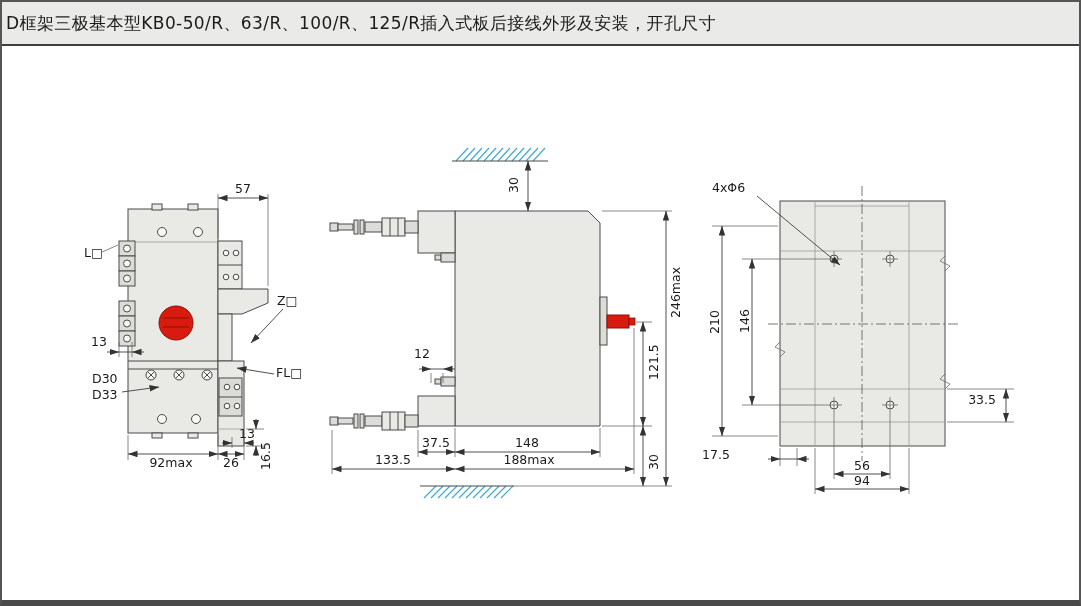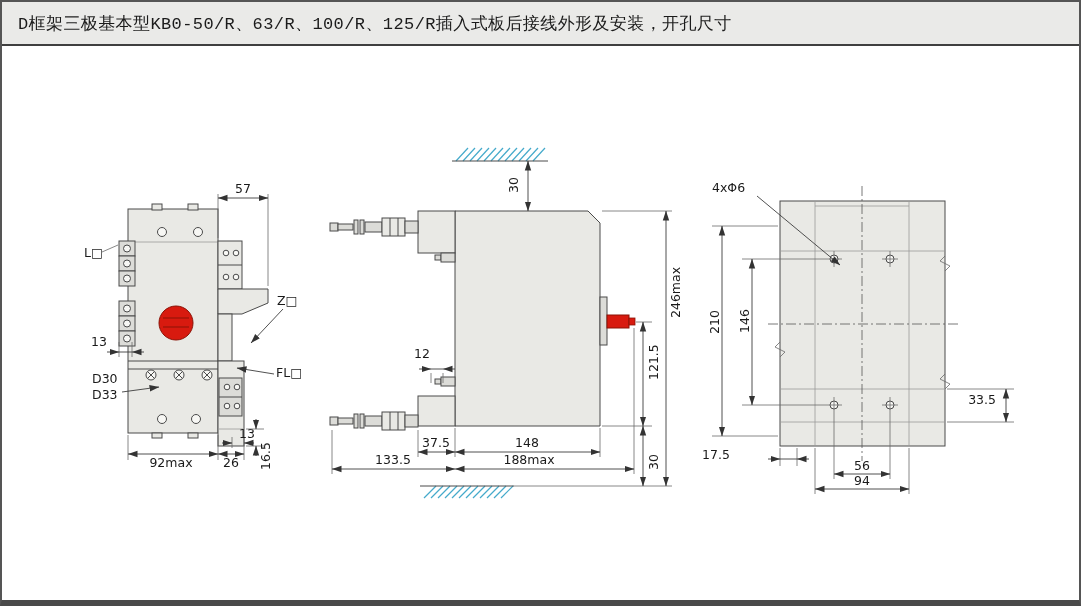--- a/index.html
+++ b/index.html
@@ -9,21 +9,21 @@
     overflow:hidden;
   }
   .page{position:absolute;inset:0;}
   .page-border{
     position:absolute;inset:0;border:2px solid #555555;border-bottom:6px solid #4a4a4a;
     box-sizing:border-box;pointer-events:none;z-index:20;
   }
   .header{
     position:absolute;left:2px;top:2px;right:2px;height:44px;
     background:#eaeae8;border-bottom:2px solid #3f3f3f;
-    display:flex;align-items:center;padding:0 16px;box-sizing:border-box;z-index:5;font-family:Liberation Mono, monospace;
+    display:flex;align-items:center;padding:0 4px;box-sizing:border-box;z-index:5;
   }
   .header .title{
     font-size:17px;color:#1b1b1b;letter-spacing:.4px;white-space:nowrap;
   }
   svg.drawing{position:absolute;left:0;top:46px;z-index:1;}
   text{font-size:12.5px;fill:#1a1a1a;}
   .part{fill:#e9e9e5;stroke:#4a4a4a;stroke-width:1;}
   .part2{fill:#dcdcd8;stroke:#4a4a4a;stroke-width:1;}
   .hole{fill:#f7f7f4;stroke:#4a4a4a;stroke-width:1;}
   .edge{stroke:#4a4a4a;stroke-width:1;fill:none;}

